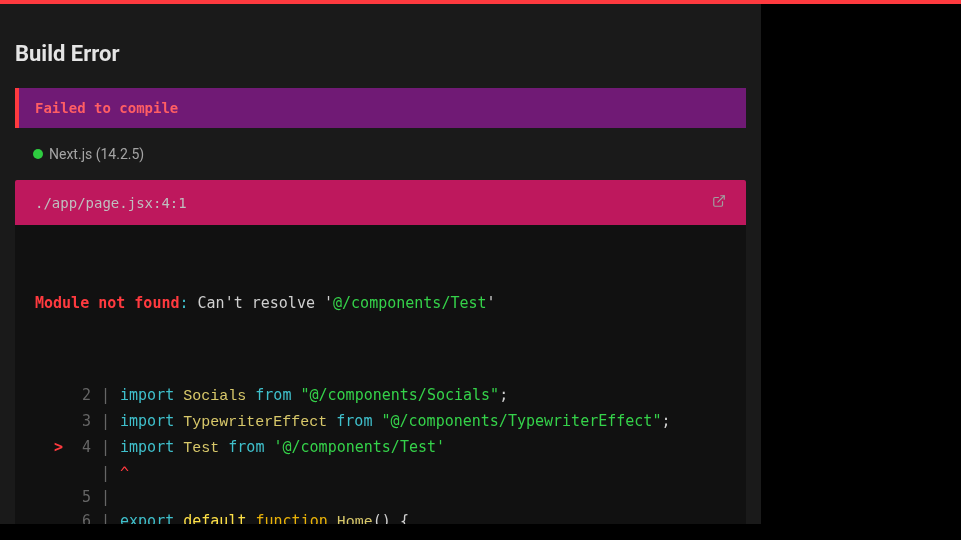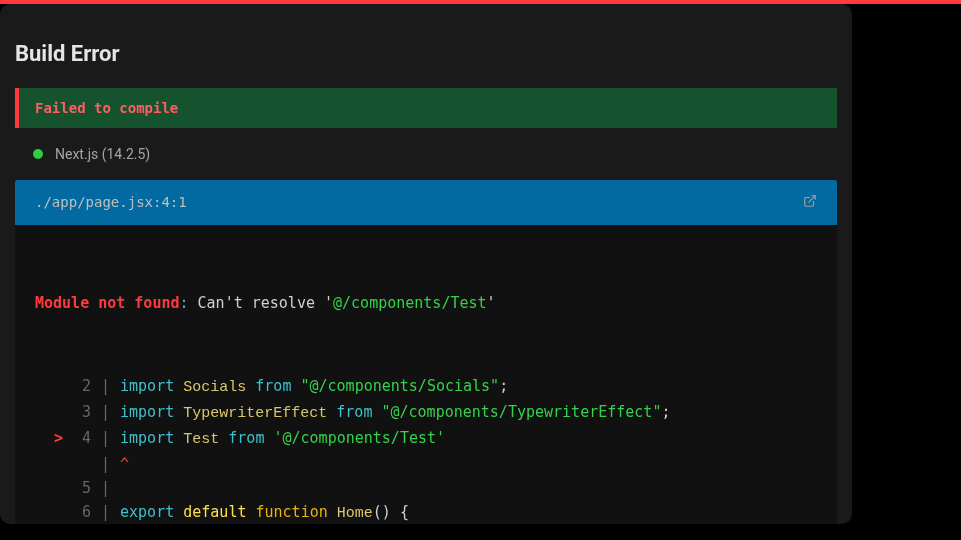--- a/index.html
+++ b/index.html
@@ -15,25 +15,24 @@
       height: 540px;
       overflow: hidden;
       position: relative;
     }
     .top-bar {
       height: 4px;
       background: #ff3a3f;
       width: 100%;
     }
     .scrollable {
-      width: 852px;
+      width: 761px;
       height: 520px;
       overflow-y: scroll;
       background: #1a1a1a;
-      border-radius: 10px;
     }
     .scrollable::-webkit-scrollbar {
       width: 16px;
     }
     .scrollable::-webkit-scrollbar-track {
       background: #c0c0c0;
     }
     .scrollable::-webkit-scrollbar-thumb {
       background: #8a8a8a;
     }
@@ -41,55 +40,56 @@
       padding: 15px;
     }
     .title {
       font-size: 22px;
       font-weight: bold;
       color: #e5e5e5;
       margin-top: 22px;
       margin-bottom: 22px;
     }
     .error-banner {
-      background: #14532d;
+      background: #701a75;
       border-left: 4px solid #ff3a3f;
       padding: 12px 16px;
       color: #ff5e64;
       font-family: "Menlo", "Monaco", "Consolas", monospace;
       font-size: 14px;
       font-weight: bold;
       margin-bottom: 18px;
     }
     .meta-row {
       display: flex;
       align-items: center;
-      gap: 12px;
+      gap: 6px;
       color: #a5a5a5;
       font-size: 14px;
       margin-bottom: 18px;
       padding-left: 18px;
     }
     .dot {
       width: 10px;
       height: 10px;
       border-radius: 50%;
       background: #2ecc40;
       display: inline-block;
     }
     .code-panel {
       background: #111;
       border-radius: 2px;
       overflow: hidden;
     }
     .code-header {
-      background: #0369a1;
+      background: #be185d;
       padding: 14px 20px;
       display: flex;
       justify-content: space-between;
+      align-items: center;
       font-family: "Menlo", "Monaco", "Consolas", monospace;
       font-size: 14px;
       color: #bfbfbf;
     }
     .external-icon {
       width: 14px;
       height: 14px;
       stroke: #a0a0a0;
       cursor: pointer;
     }
@@ -125,21 +125,21 @@
     }
     .tok-red { color: #ff3a3f; font-weight: bold; }
     .tok-redn { color: #ff3a3f; }
     .tok-cyan { color: #3fc0cc; }
     .tok-green { color: #35d24a; }
     .tok-yellow { color: #d8c86a; font-family: Liberation Mono, monospace; }
     .tok-magenta { color: #fde047; }
     .tok-blue { color: #eab308; }
     .tok-dim { color: #d0d0d0; }
     .error-msg-line {
-      margin-bottom: 11px;
+      margin-bottom: 20px;
     }
   </style>
 </head>
 <body>
 
 <div class="top-bar"></div>
 <div class="scrollable">
   <div class="content">
     <h1 class="title">Build Error</h1>
 

